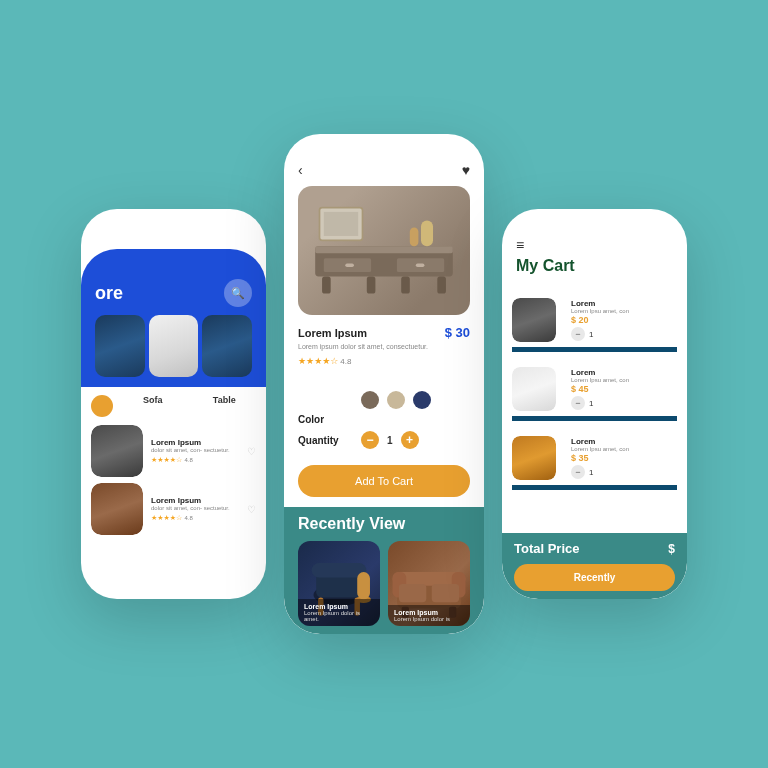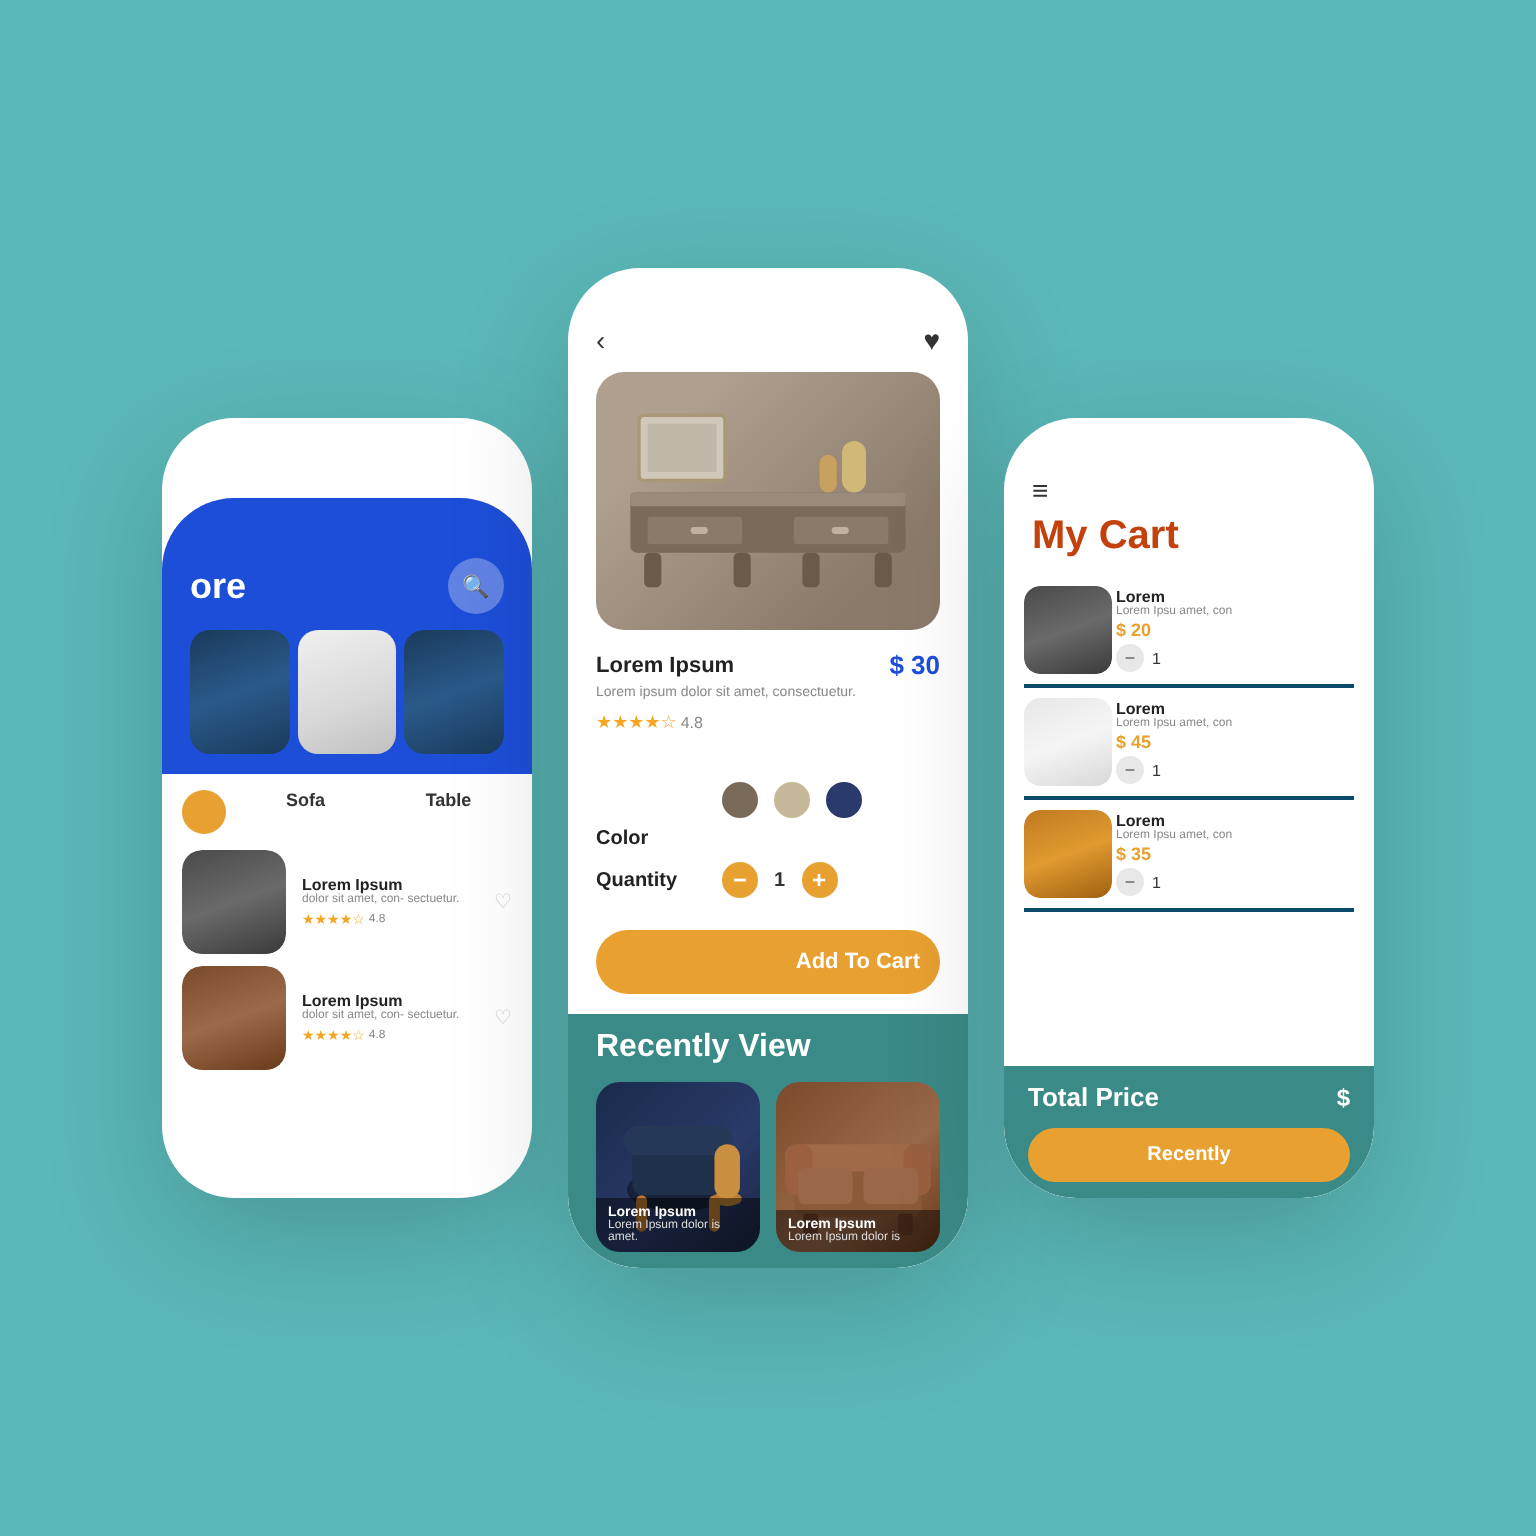--- a/index.html
+++ b/index.html
@@ -287,23 +287,23 @@
 
     .add-cart-btn {
       margin: 10px 14px;
       background: #e8a030;
       color: white;
       border: none;
       border-radius: 24px;
       padding: 10px;
       width: calc(100% - 28px);
       font-size: 11px;
-      font-weight: 700;
+      font-weight: 400;
       cursor: pointer;
-      text-align: right;
+      text-align: center;
     }
 
     .recently-view-section {
       background: #3a8a87;
       padding: 8px 14px;
       flex: 1;
     }
 
     .recently-view-title {
       color: white;
@@ -356,37 +356,38 @@
       padding: 28px 14px 8px;
     }
 
     .hamburger-icon {
       font-size: 14px;
       color: #333;
       margin-bottom: 4px;
     }
 
     .cart-title {
-      font-size: 20px;
-      font-weight: 700;
-      color: #c2410c;
+      font-size: 16px;
+      font-weight: 700;
+      color: #14532d;
     }
 
     .cart-items {
       flex: 1;
       overflow: hidden;
       padding: 0 10px;
     }
 
     .cart-item {
       display: flex;
-      gap: 2px;
+      gap: 15px;
       align-items: center;
       padding: 5px 0;
-      border-bottom: 2px solid #0c4a6e;
+      border-bottom: 5px solid #0c4a6e;
+      margin-top: 10px;
     }
 
     .cart-item-img {
       width: 44px;
       height: 44px;
       border-radius: 8px;
       overflow: hidden;
       flex-shrink: 0;
     }
 

